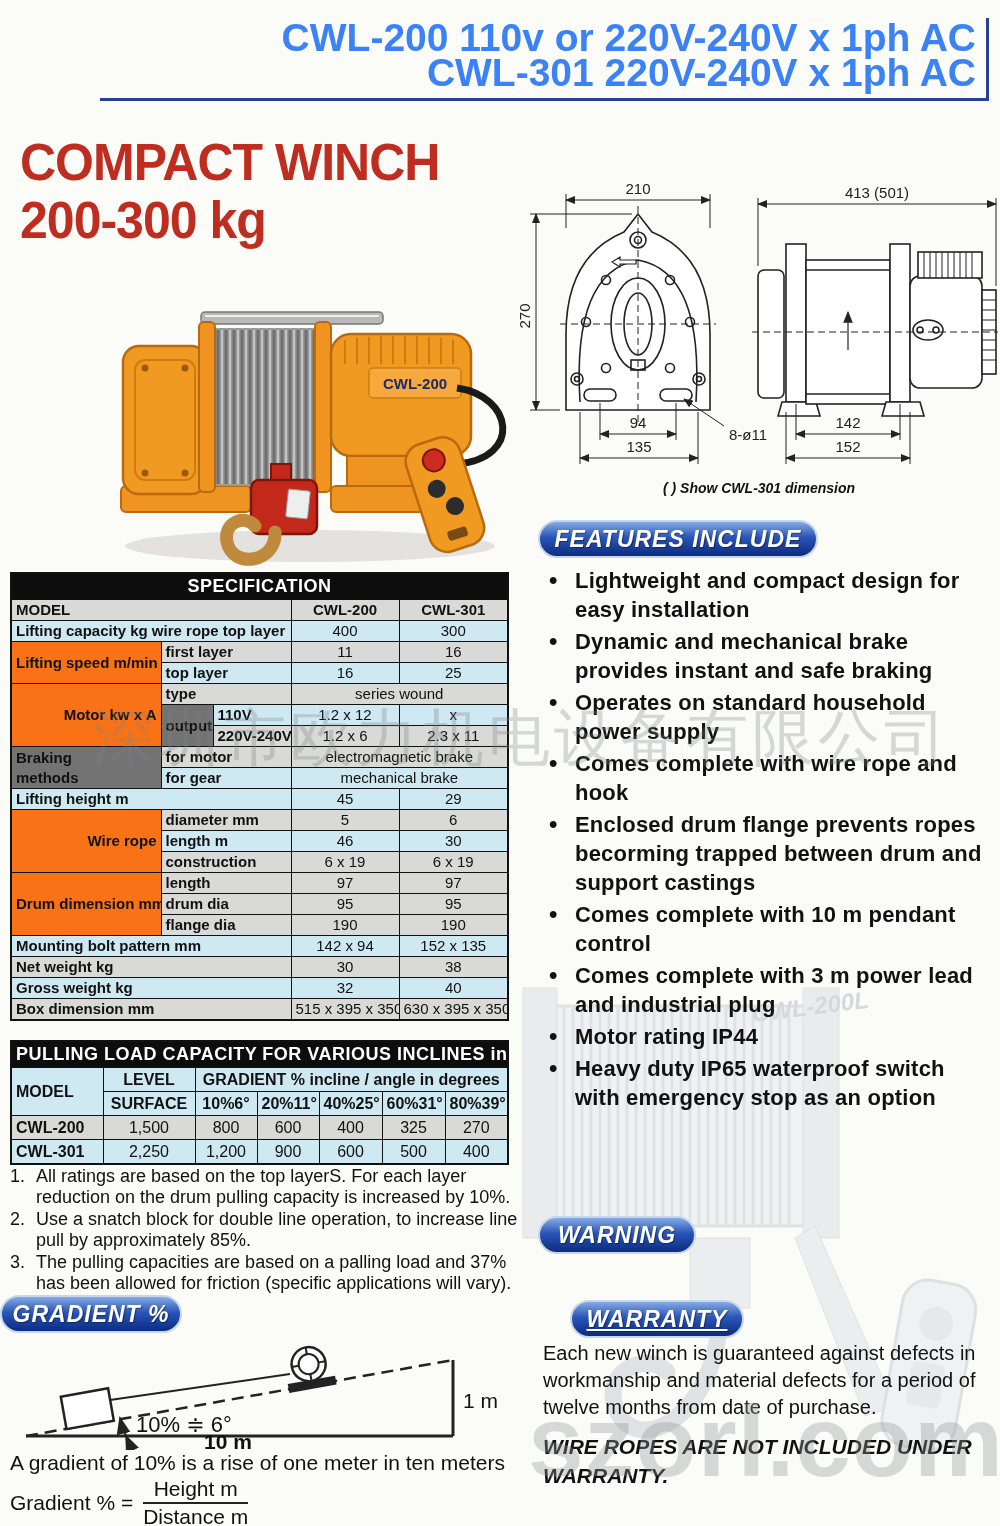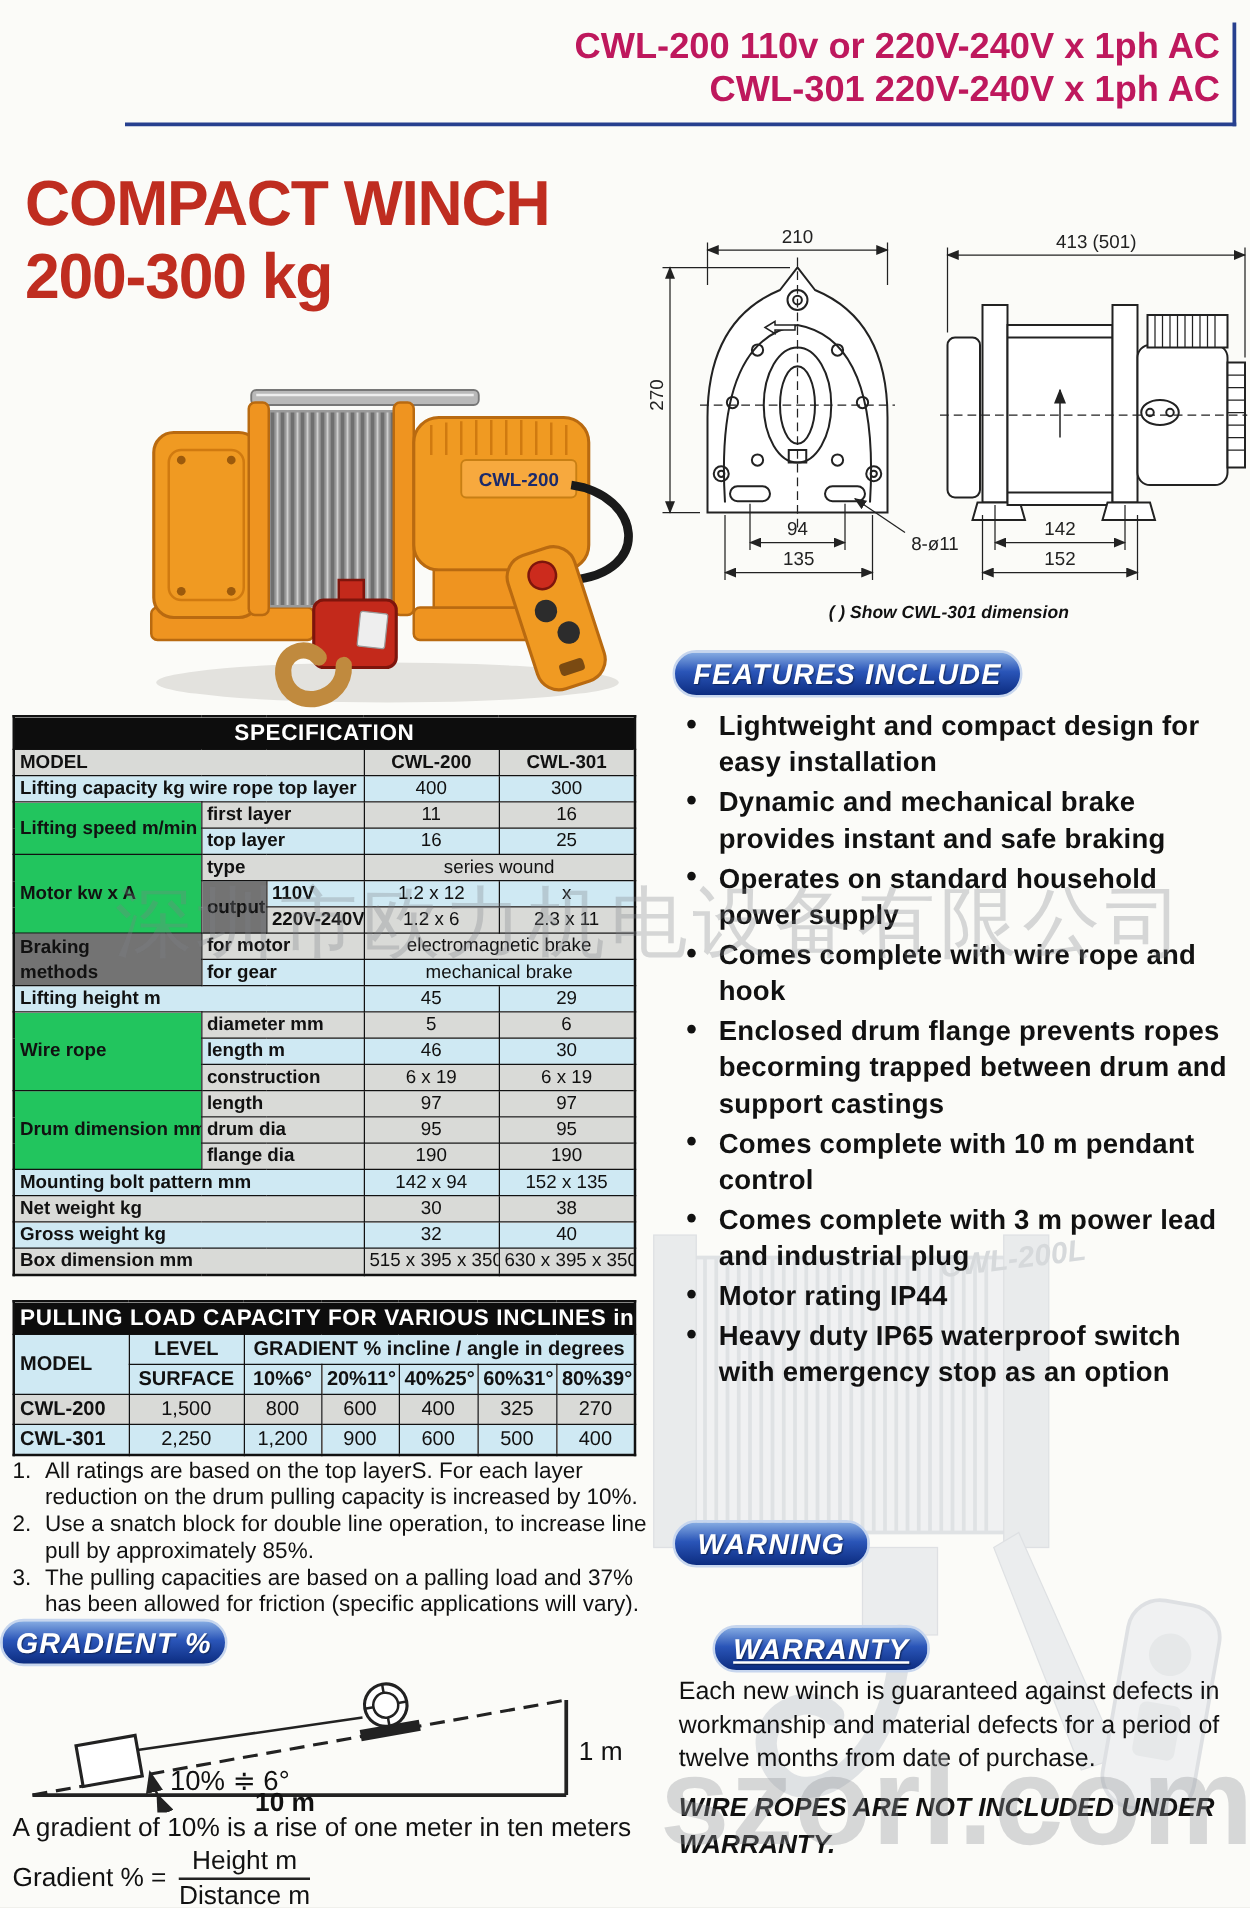--- a/index.html
+++ b/index.html
@@ -1,21 +1,21 @@
 <!DOCTYPE html>
 <html><head>
 <meta charset="utf-8">
 <style>
   html,body{margin:0;padding:0;background:#e8e8e4;}
   #page{position:relative;width:1000px;height:1526px;background:#fbfbf8;overflow:hidden;
         font-family:"Liberation Sans",sans-serif;color:#111;}
   
   .hdr{position:absolute;left:100px;top:18px;width:876px;text-align:right;
        border-bottom:3px solid #27408f;border-right:3px solid #27408f;
-       padding:2px 10px 8px 0;color:#be185d;font-weight:bold;font-size:29px;line-height:35px;}
+       padding:2px 10px 8px 0;color:#3b82f6;font-weight:bold;font-size:39px;line-height:35px;}
   
   .title{position:absolute;left:20px;top:134px;color:#bf2d20;font-weight:bold;
          font-size:51px;line-height:58px;letter-spacing:-1px;transform:scaleX(.98);transform-origin:left top;}
   
   .pill{position:absolute;height:34px;border-radius:999px;
         background:linear-gradient(180deg,#85abe2 0%,#2a55b8 45%,#0c2c80 100%);
         border:2px solid #c7d6ee;display:flex;align-items:center;justify-content:center;
         color:#fff;font-weight:bold;font-style:italic;font-size:23px;letter-spacing:1px;
         text-shadow:1px 1px 1px rgba(0,0,0,.4);z-index:10;}
   
@@ -30,21 +30,21 @@
   .spec{top:572px;}
   .pull{top:1040px;font-size:16px;}
   .spec td,.pull td{border:1px solid #111;padding:0 4px;height:20px;line-height:20px;overflow:hidden;white-space:nowrap;}
   .tith{background:#0d0d0d;color:#fff;font-weight:bold;text-align:center;
         font-size:18px;height:25px !important;line-height:25px !important;letter-spacing:.5px;}
   .lab{font-weight:bold;text-align:left;}
   .val{text-align:center;}
   .c{text-align:center;}
   .rg{background:#d9dad7;}
   .rb{background:#cfe9f3;}
-  .cg{background:#22c55e;}
+  .cg{background:#f97316;text-align:right;}
   .cb{background:#737373;}
   .pull td{height:23px;line-height:23px;}
   .pull .tith{font-size:18px;}
   
   .notes{position:absolute;left:10px;top:1166px;width:508px;font-size:18px;line-height:21px;z-index:8;}
   .note{display:flex;margin-bottom:1px;}
   .note .nnum{width:26px;flex:none;}
   
   .gradcap{position:absolute;left:10px;top:1451px;font-size:21px;z-index:8;}
   .formula{position:absolute;left:10px;top:1477px;font-size:21px;display:flex;align-items:center;z-index:8;}

